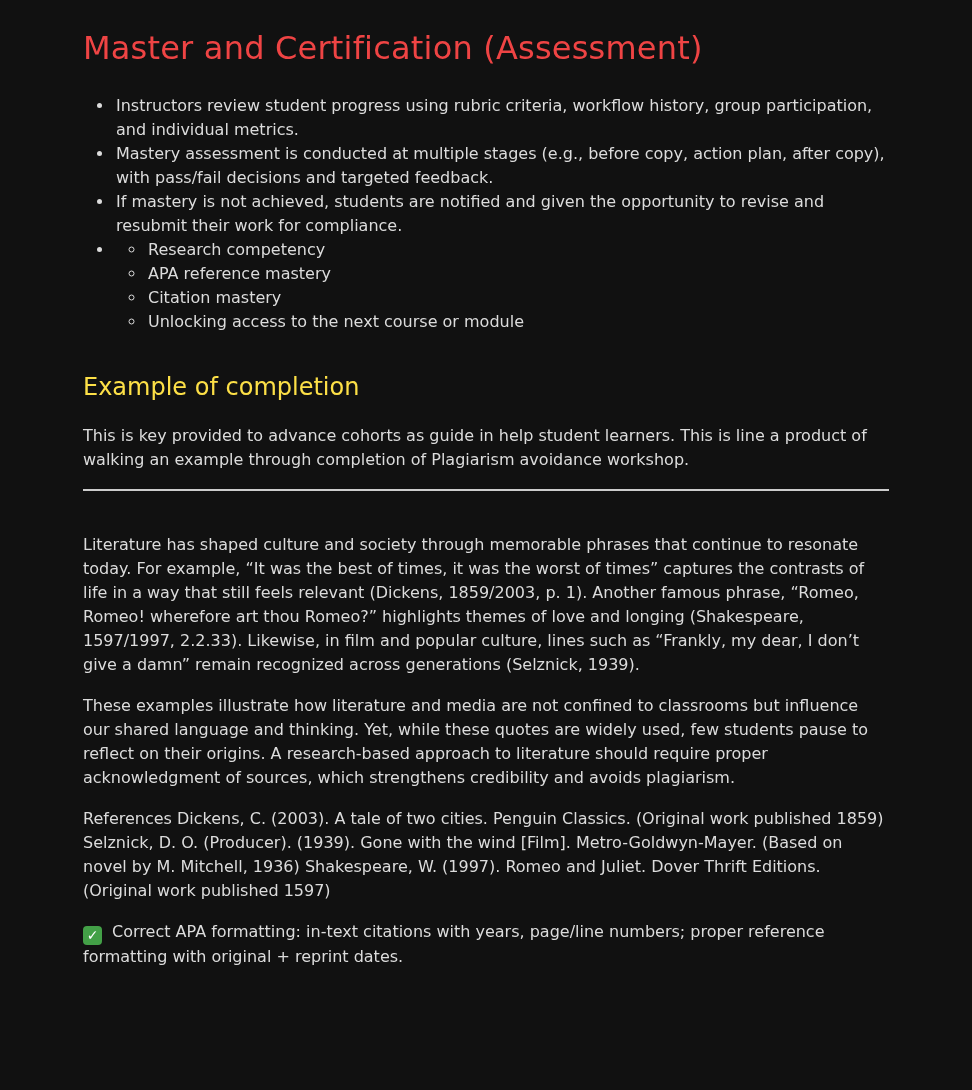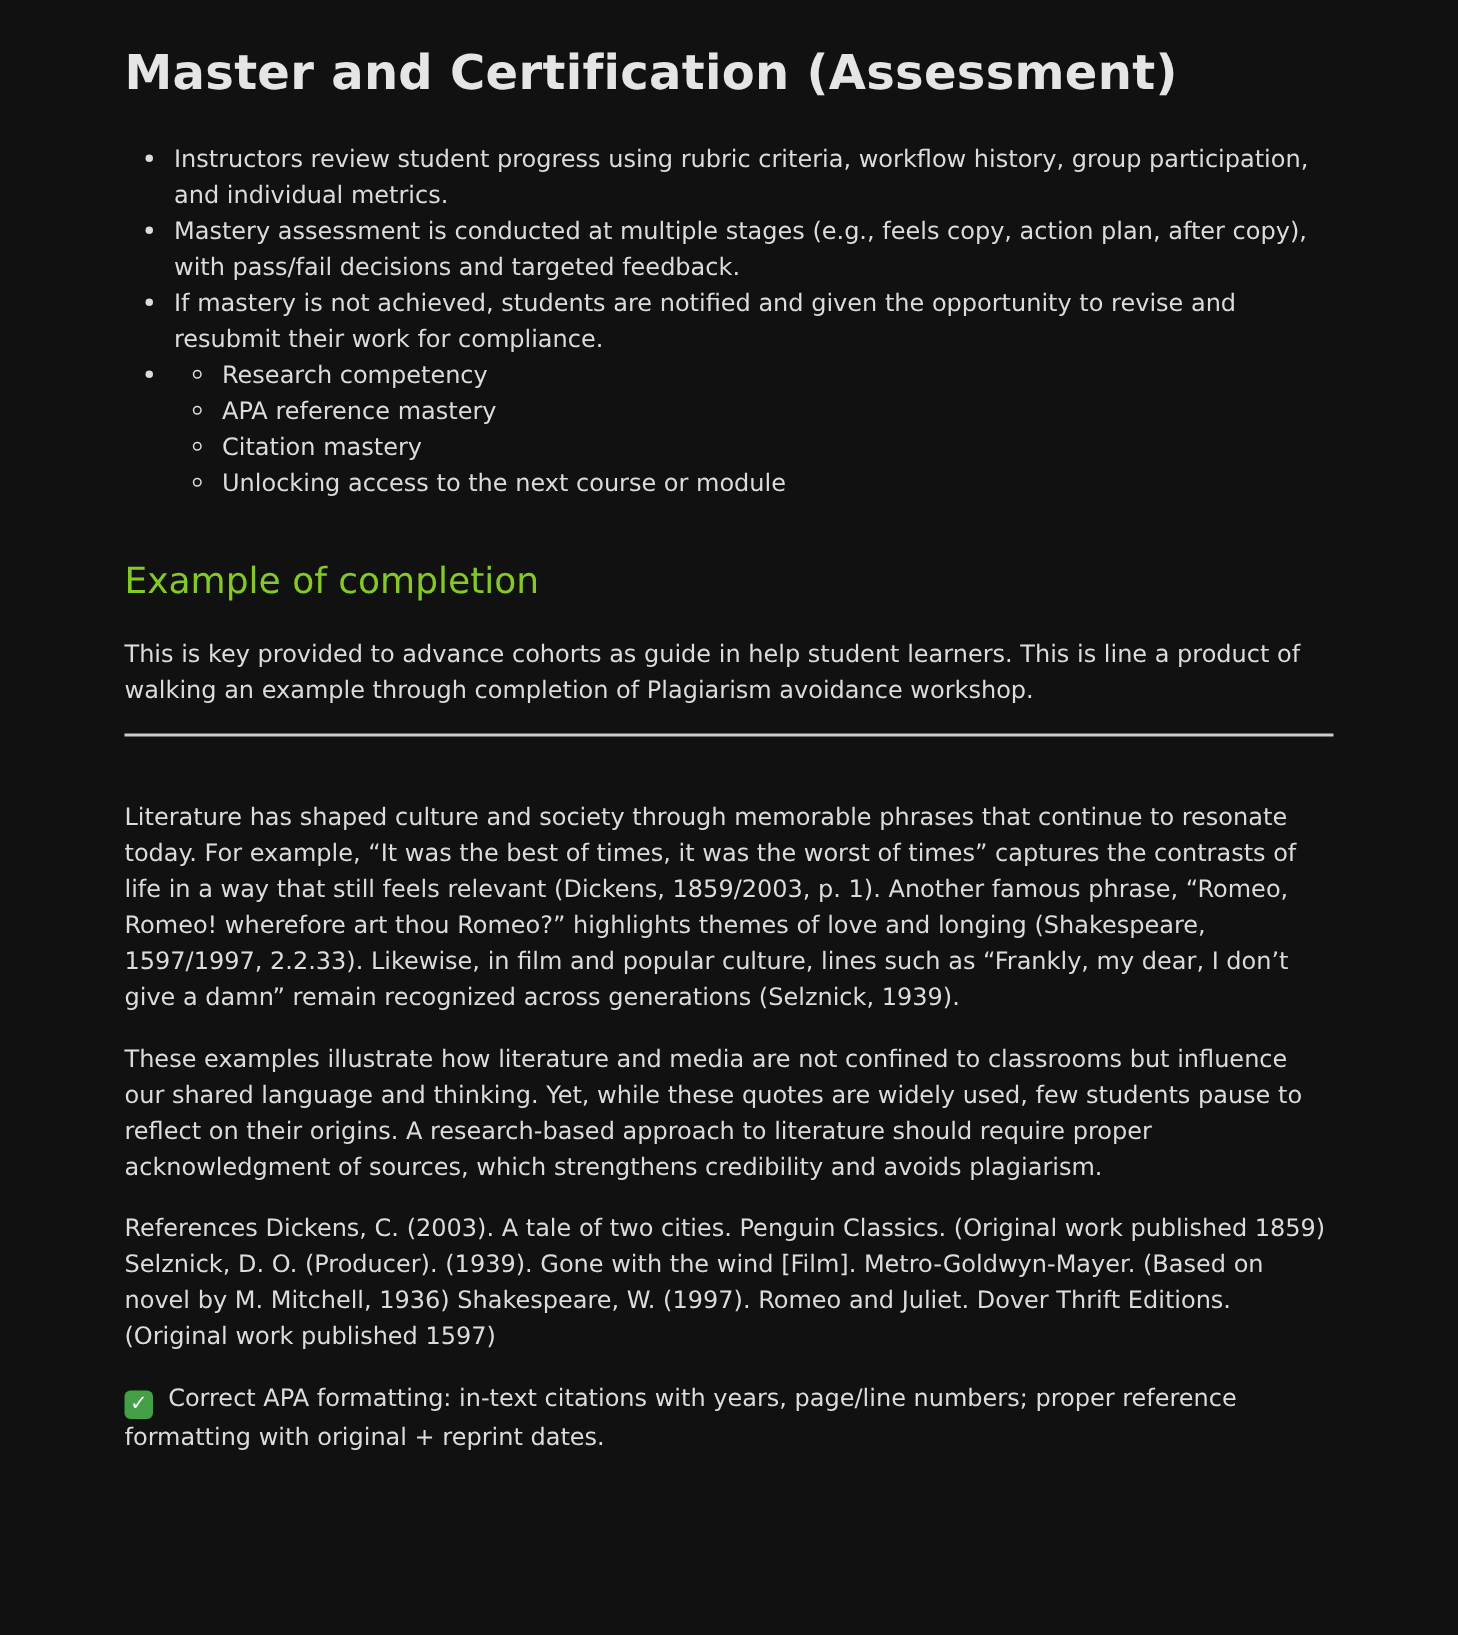--- a/index.html
+++ b/index.html
@@ -15,30 +15,30 @@
     overflow: hidden;
     background: #111111;
     color: #dcdcdc;
     font-family: "DejaVu Sans", sans-serif;
     font-size: 16px;
     line-height: 24px;
   }
   h1 {
     font-size: 32px;
     line-height: 40px;
-    font-weight: 700;
-    color: #e5e5e5;
+    font-weight: 400;
+    color: #ef4444;
     margin: 0 0 26px 0;
     letter-spacing: 0.2px;
   }
   h2 {
     font-size: 24px;
     line-height: 30px;
     font-weight: 400;
-    color: #84cc16;
+    color: #fde047;
     margin: 38px 0 22px 0;
   }
   p {
     margin: 0 0 17px 0;
   }
   ul.top-list {
     margin: 0 0 17px 0;
     padding-left: 31px;
     list-style: disc;
   }
@@ -78,21 +78,21 @@
 </head>
 <body>
 
 <div class="page">
 
   <h1>Master and Certification (Assessment)</h1>
 
 
   <ul class="top-list">
     <li>Instructors review student progress using rubric criteria, workflow history, group participation, and individual metrics.</li>
-    <li>Mastery assessment is conducted at multiple stages (e.g., feels copy, action plan, after copy), with pass/fail decisions and targeted feedback.</li>
+    <li>Mastery assessment is conducted at multiple stages (e.g., before copy, action plan, after copy), with pass/fail decisions and targeted feedback.</li>
     <li>If mastery is not achieved, students are notified and given the opportunity to revise and resubmit their work for compliance.</li>
     <li>
       <ul class="sub-list">
         <li>Research competency</li>
         <li>APA reference mastery</li>
         <li>Citation mastery</li>
         <li>Unlocking access to the next course or module</li>
       </ul>
     </li>
   </ul>

